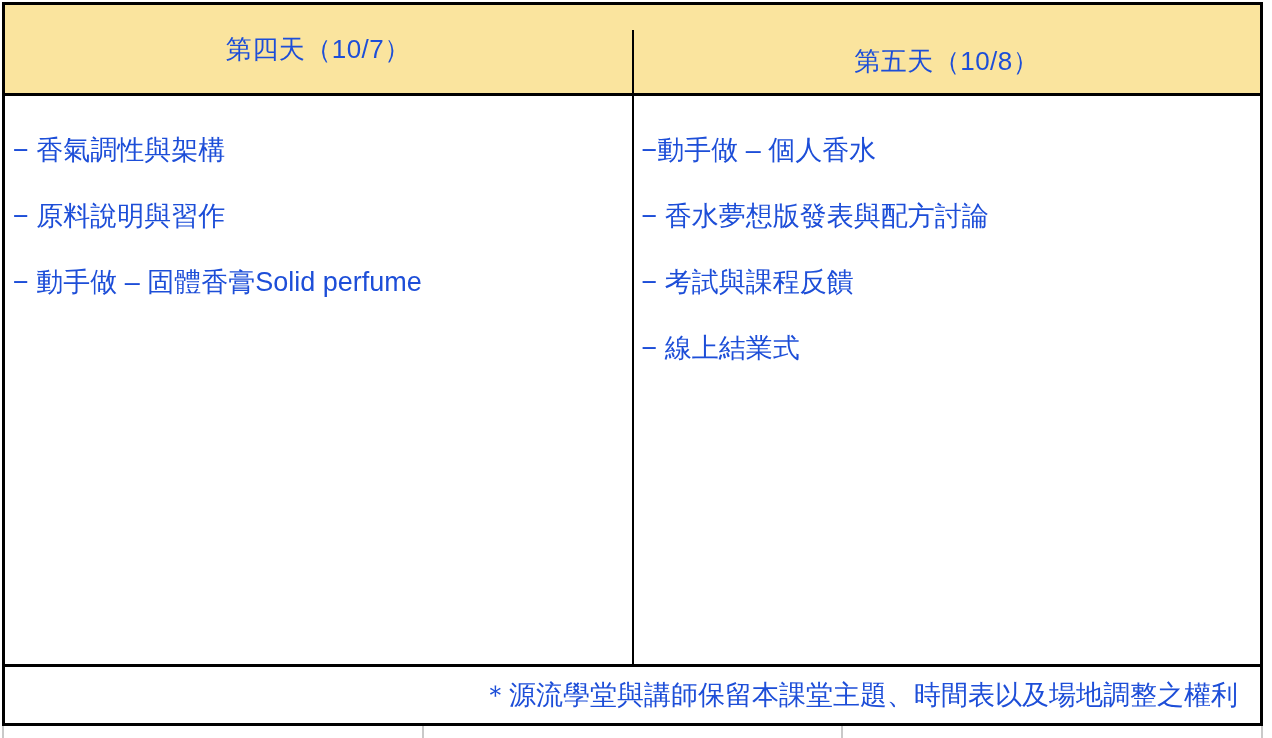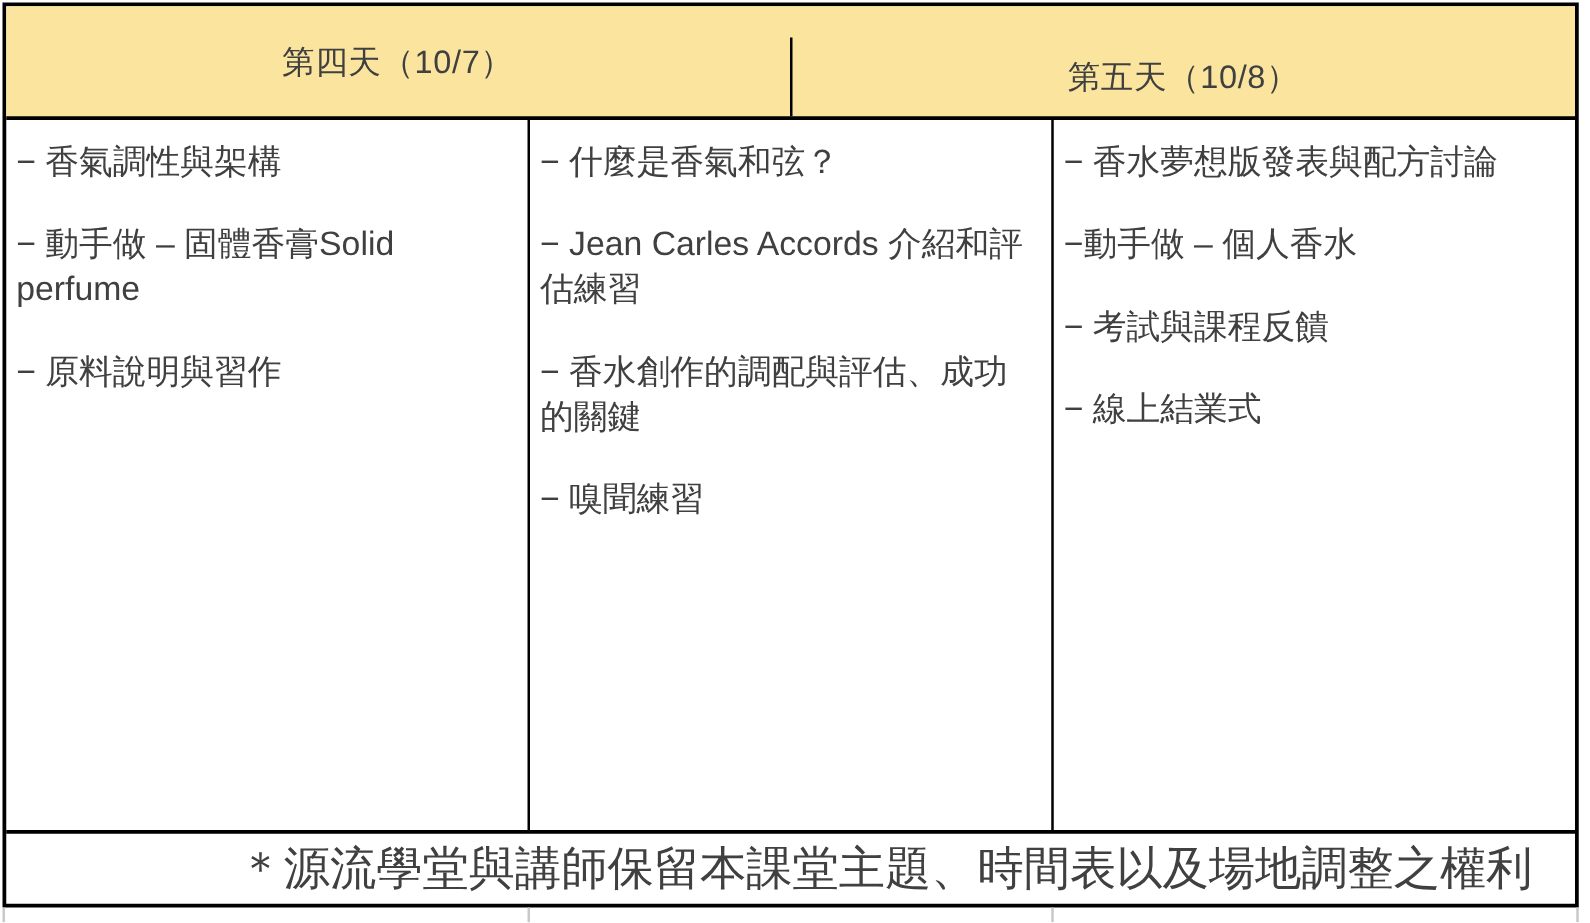--- a/index.html
+++ b/index.html
@@ -7,21 +7,21 @@
     padding: 0;
     background: #ffffff;
   }
   .page {
     position: relative;
     width: 1272px;
     height: 738px;
     background: #ffffff;
     overflow: hidden;
     font-family: "Liberation Sans", "DejaVu Sans", sans-serif;
-    color: #404040;
+    color: #1d4ed8;
   }
   .tbl {
     position: absolute;
     left: 2px;
     top: 2px;
     width: 1261px;
     box-sizing: border-box;
     border: 3px solid #000000;
     background: #ffffff;
   }
@@ -41,36 +41,36 @@
   }
   .hcell + .hcell { border-left: 2px solid #000000; margin-top: 25px; }
   .crow {
     display: flex;
     height: 568px;
     border-bottom: 3px solid #000000;
   }
   .ccell {
     flex: 1 1 0;
     box-sizing: border-box;
-    padding: 15px 10px 0 8px;
+    padding: 36px 10px 0 8px;
     overflow: hidden;
   }
   .ccell + .ccell { border-left: 2px solid #000000; }
   .item {
     margin: 0 0 30px 0;
     font-size: 27px;
     line-height: 36px;
   }
   .frow {
     height: 56px;
     display: flex;
     align-items: center;
     justify-content: flex-end;
-    padding-right: 34px;
-    font-size: 37px;
+    padding-right: 22px;
+    font-size: 27px;
   }
   .prow {
     position: absolute;
     left: 2px;
     top: 726px;
     width: 1261px;
     height: 12px;
     box-sizing: border-box;
     display: flex;
     border-left: 2px solid #C9C9C9;
@@ -87,32 +87,26 @@
   <div class="tbl">
 
     <div class="hrow">
       <div class="hcell">第四天（10/7）</div>
       <div class="hcell">第五天（10/8）</div>
     </div>
 
     <div class="crow">
       <div class="ccell">
         <p class="item">− 香氣調性與架構</p>
+        <p class="item">− 原料說明與習作</p>
         <p class="item">− 動手做 – 固體香膏Solid perfume</p>
-        <p class="item">− 原料說明與習作</p>
       </div>
       <div class="ccell">
-        <p class="item">− 什麼是香氣和弦？</p>
-        <p class="item">− Jean Carles Accords 介紹和評估練習</p>
-        <p class="item">− 香水創作的調配與評估、成功的關鍵</p>
-        <p class="item">−  嗅聞練習</p>
-      </div>
-      <div class="ccell">
+        <p class="item">−動手做 – 個人香水</p>
         <p class="item">− 香水夢想版發表與配方討論</p>
-        <p class="item">−動手做 – 個人香水</p>
         <p class="item">− 考試與課程反饋</p>
         <p class="item">− 線上結業式</p>
       </div>
     </div>
 
     <div class="frow">
       <span>＊源流學堂與講師保留本課堂主題、時間表以及場地調整之權利</span>
     </div>
 
   </div>

